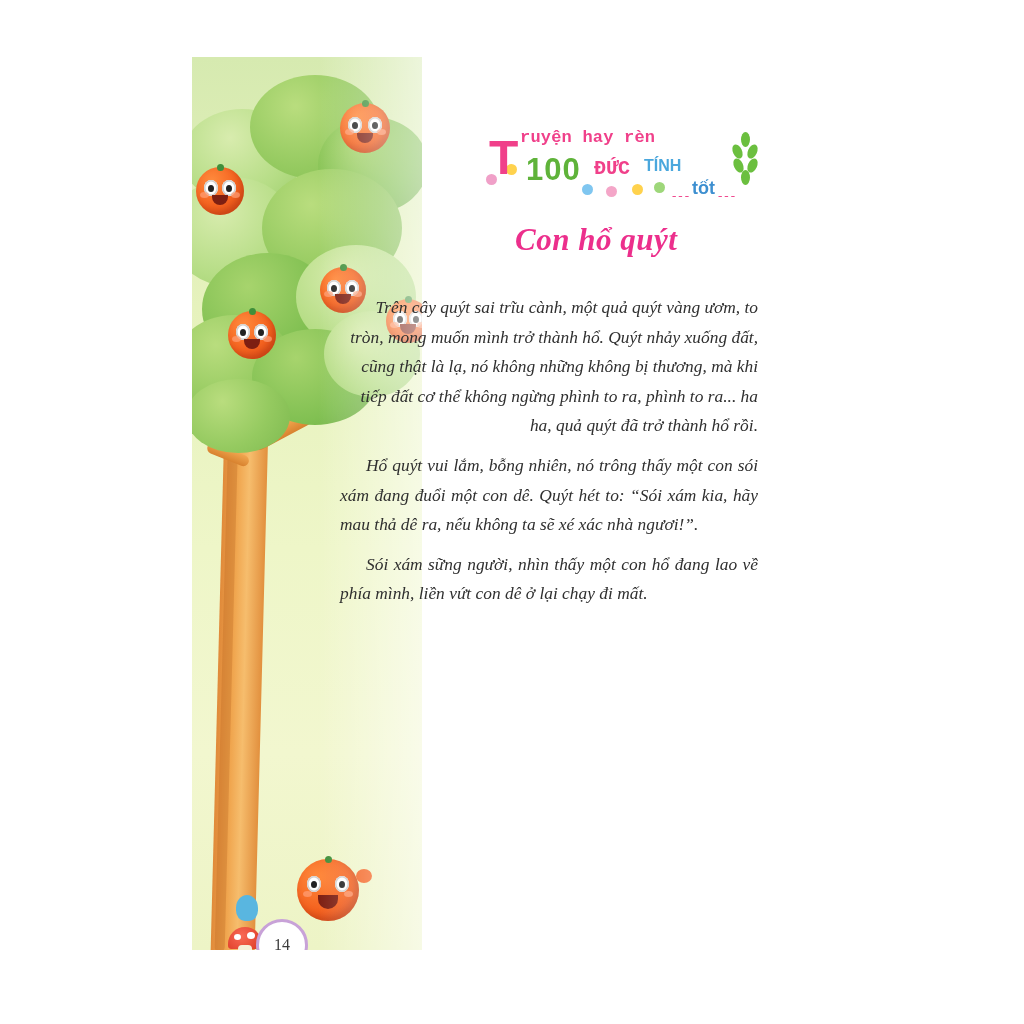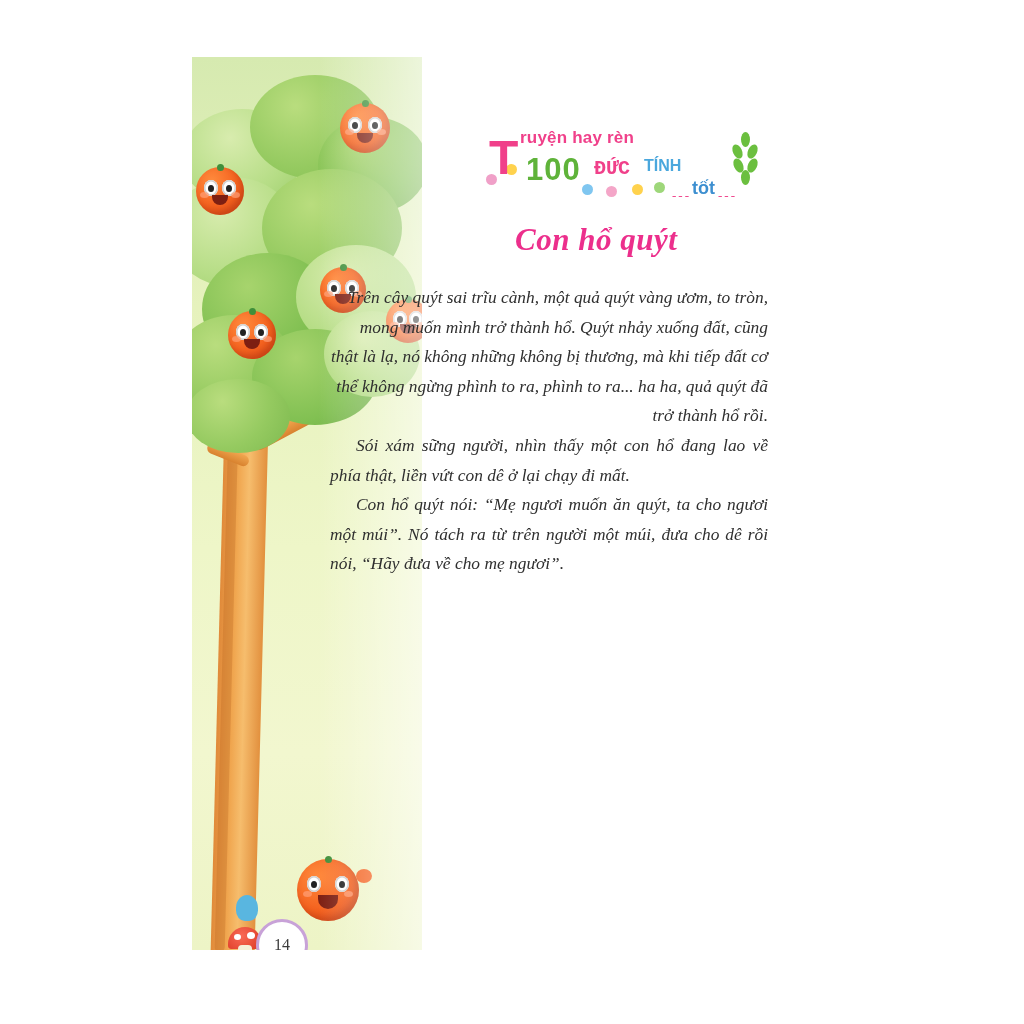--- a/index.html
+++ b/index.html
@@ -174,21 +174,21 @@
   .badge {
     position: absolute;
     left: 486px;
     top: 126px;
     width: 278px;
     height: 80px;
   }
   .badge .line1 {
     position: absolute;
     left: 34px; top: 2px;
-    font-family: Liberation Sans, sans-serif;
+    font-family: Liberation Mono, monospace;
     font-weight: bold;
     font-size: 17px;
     color: #f0408a;
     letter-spacing: .2px;
   }
   .badge .bigT {
     position: absolute;
     left: 3px; top: 8px;
     font-family: "Liberation Sans", sans-serif;
     font-weight: bold;
@@ -281,21 +281,21 @@
     left: 330px;
     top: 283px;
     width: 438px;
     font-family: "Liberation Serif", serif;
     font-style: italic;
     font-size: 17.4px;
     line-height: 29.6px;
     color: #2f2f2f;
     text-align: justify;
   }
-  .body-text p { margin: 0; }
+  .body-text p { margin: 10px; }
   .body-text p.first { text-align: right; }
   .body-text p.indent { text-indent: 26px; }
 </style>
 </head>
 <body>
 
 <div id="page">
 
   <div class="illus">
 
@@ -407,17 +407,17 @@
       <i style="left:2px; top:26px; transform:rotate(-25deg);"></i>
       <i style="left:16px; top:26px; transform:rotate(25deg);"></i>
       <i style="left:9px; top:38px;"></i>
     </span>
   </div>
 
   <div class="story-title">Con hổ quýt</div>
 
   <div class="body-text">
     <p class="first">Trên cây quýt sai trĩu cành, một quả quýt vàng ươm, to tròn, mong muốn mình trở thành hổ. Quýt nhảy xuống đất, cũng thật là lạ, nó không những không bị thương, mà khi tiếp đất cơ thể không ngừng phình to ra, phình to ra... ha ha, quả quýt đã trở thành hổ rồi.</p>
-    <p class="indent">Sói xám sững người, nhìn thấy một con hổ đang lao về phía thật, liền vứt con dê ở lại chạy đi mất.</p>
-    <p class="indent">Con hổ quýt nói: “Mẹ ngươi muốn ăn quýt, ta cho ngươi một múi”. Nó tách ra từ trên người một múi, đưa cho dê rồi nói, “Hãy đưa về cho mẹ ngươi”.</p>
+    <p class="indent">Hổ quýt vui lắm, bỗng nhiên, nó trông thấy một con sói xám đang đuổi một con dê. Quýt hét to: “Sói xám kia, hãy mau thả dê ra, nếu không ta sẽ xé xác nhà ngươi!”.</p>
+    <p class="indent">Sói xám sững người, nhìn thấy một con hổ đang lao về phía mình, liền vứt con dê ở lại chạy đi mất.</p>
   </div>
 
 </div>
 
 </body></html>

